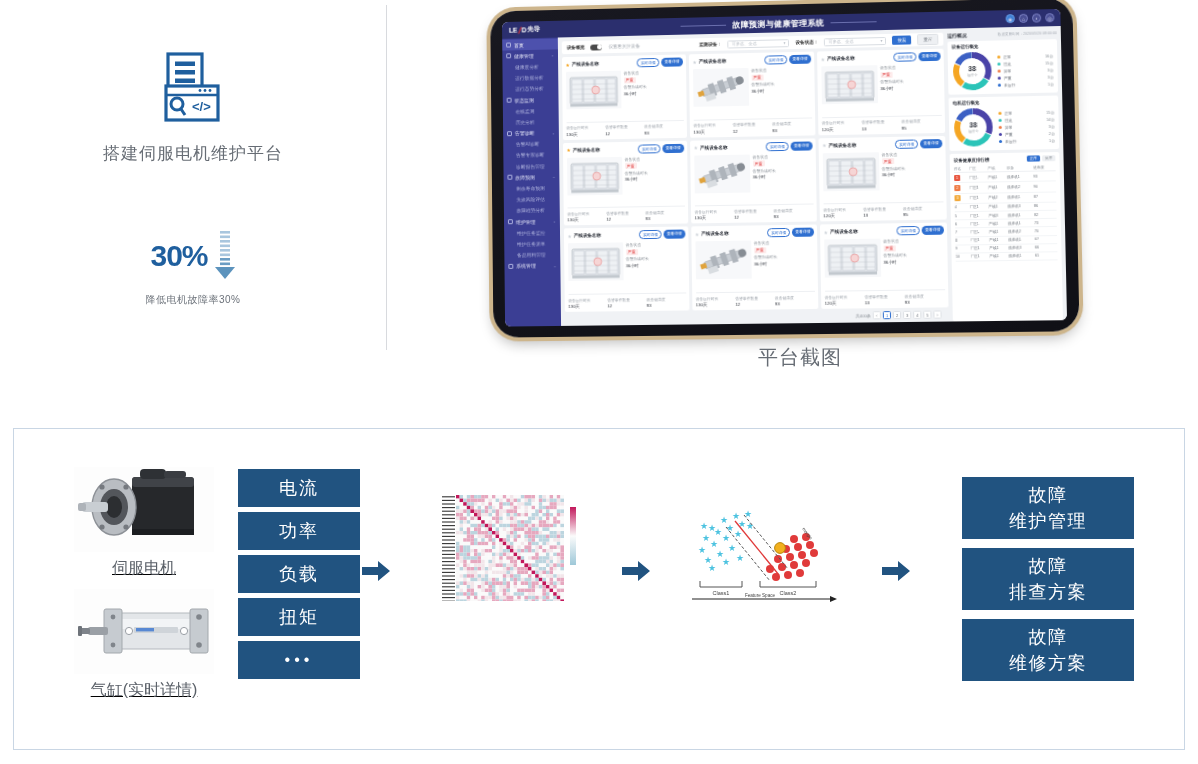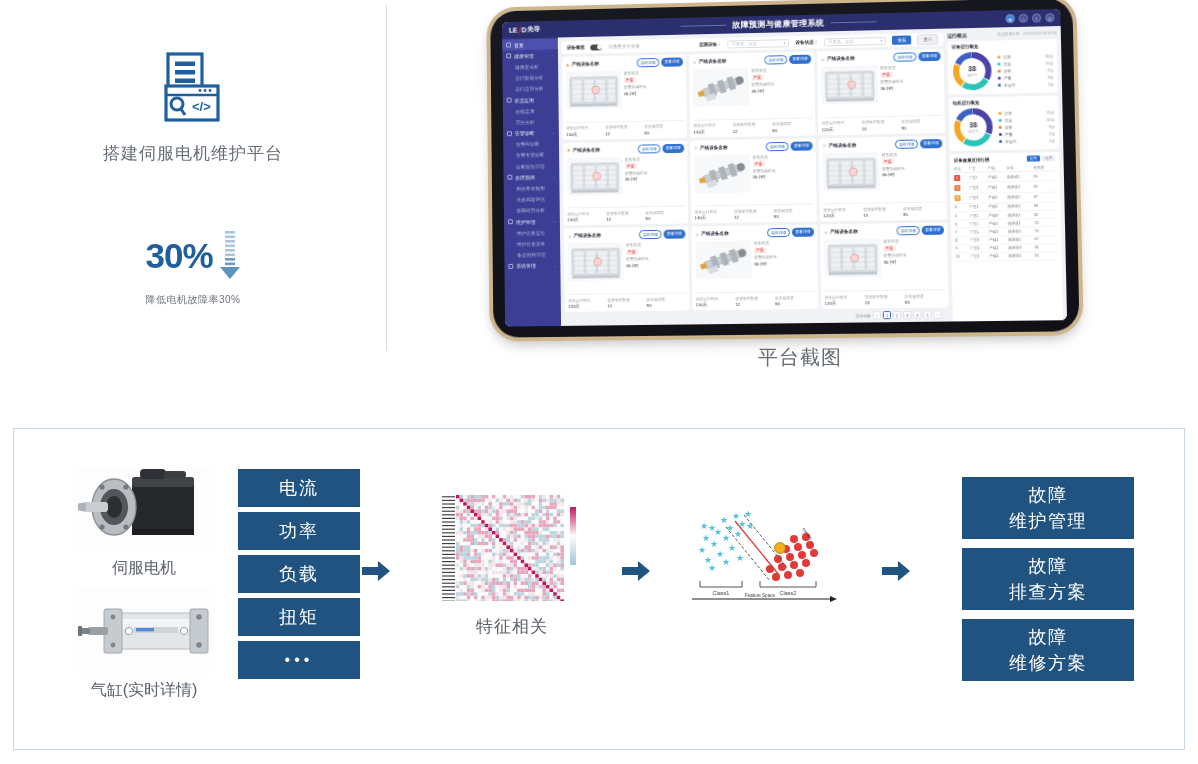--- a/index.html
+++ b/index.html
@@ -17,21 +17,21 @@
     display: flex; flex-direction: column; align-items: center;
   }
   .platform-icon { margin-top: 52px; }
   .platform-caption {
     margin-top: 14px; font-size: 17px; color: #666c74; letter-spacing: 1px;
   }
   .stat-wrap {
     margin-top: 62px; display: flex; align-items: center; justify-content: center;
   }
   .stat-number {
-    font-size: 35px; font-weight: bold; color: #1f5f9e; letter-spacing: -1px;
+    font-size: 30px; font-weight: bold; color: #1f5f9e; letter-spacing: -1px;
   }
   .down-arrow { margin-left: 6px; margin-top: 4px; }
   .stat-caption {
     margin-top: 8px; font-size: 10px; color: #6b7179; letter-spacing: .5px;
   }
   .vdivider {
     position: absolute; left: 386px; top: 5px; width: 1px; height: 345px;
     background: #d8dade;
   }
 
@@ -184,21 +184,21 @@
   }
 
   
   .bottom {
     position: absolute; left: 13px; top: 428px; width: 1172px; height: 322px;
     border: 1px solid #c9d6e4; background: #fff;
   }
   .flow { position: relative; width: 100%; height: 100%; }
 
   .equip-col { position: absolute; left: 60px; top: 38px; width: 140px; }
-  .equip-block { text-align: center; }
+  .equip-block { text-align: center; text-decoration: underline; }
   .equip-img { width: 140px; height: 85px; margin: 0 auto; }
   .equip-cap { font-size: 16px; color: #5a6068; margin-top: 6px; }
   .equip-block + .equip-block { margin-top: 10px; }
 
   .params { position: absolute; left: 224px; top: 40px; width: 122px; }
   .param {
     height: 38px; background: #215380; color: #fff; font-size: 18px;
     display: flex; align-items: center; justify-content: center; margin-bottom: 5px;
     letter-spacing: 2px;
   }
@@ -1981,21 +1981,20 @@
             </g>
           <rect x="138" y="18" width="6" height="58" fill="url(#cbar)"></rect>
           <defs>
             <linearGradient id="cbar" x1="0" y1="0" x2="0" y2="1">
               <stop offset="0%" stop-color="#c2185b"></stop>
               <stop offset="50%" stop-color="#fbfbfb"></stop>
               <stop offset="100%" stop-color="#9ec8d8"></stop>
             </linearGradient>
           </defs>
         </svg>
-        <div class="feat-cap">特征相关</div>
       </div>
 
       <div class="diag">
         <svg width="160" height="96" viewBox="0 0 160 96">
           <g id="stars">
               <text x="30" y="24" font-size="9" fill="#4ec3e0" text-anchor="middle" font-family="Liberation Sans, sans-serif">★</text>
               <text x="42" y="16" font-size="9" fill="#4ec3e0" text-anchor="middle" font-family="Liberation Sans, sans-serif">★</text>
               <text x="54" y="12" font-size="9" fill="#4ec3e0" text-anchor="middle" font-family="Liberation Sans, sans-serif">★</text>
               <text x="66" y="10" font-size="9" fill="#4ec3e0" text-anchor="middle" font-family="Liberation Sans, sans-serif">★</text>
               <text x="24" y="34" font-size="9" fill="#4ec3e0" text-anchor="middle" font-family="Liberation Sans, sans-serif">★</text>

